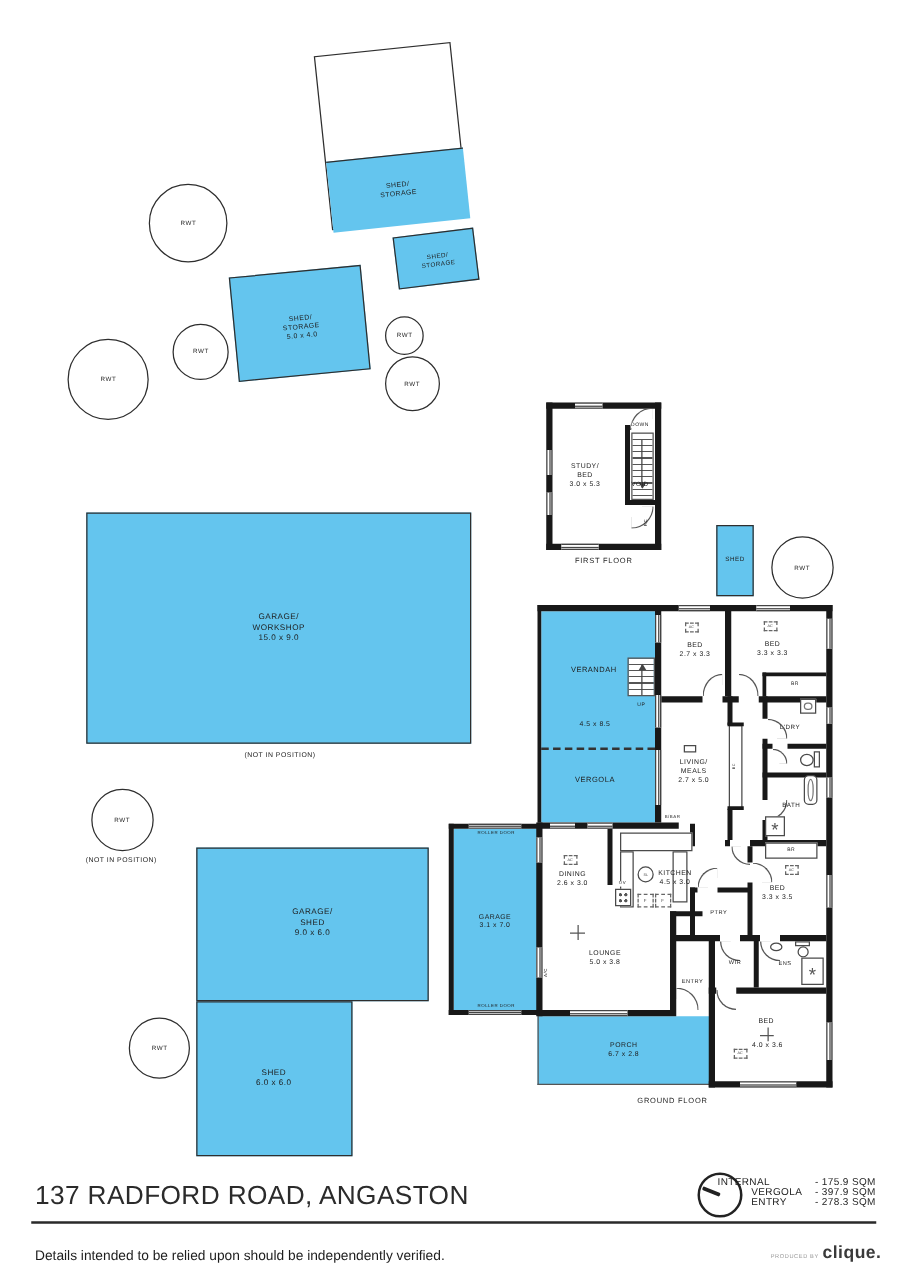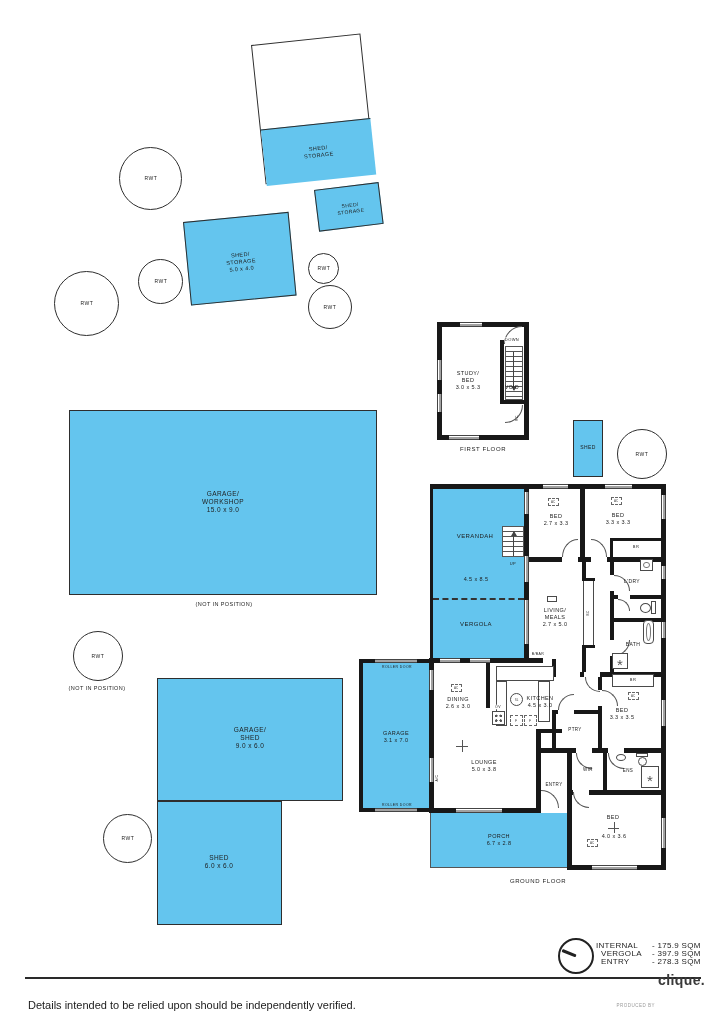--- a/index.html
+++ b/index.html
@@ -330,27 +330,28 @@
 
   <div class="lab t11" style="left:97px;top:688px">(NOT IN POSITION)</div>
   <div class="abs blue thin" style="left:157px;top:678px;width:186px;height:123px"></div>
   <div class="lab" style="left:250px;top:738px">GARAGE/
 SHED
 9.0 x 6.0</div>
   <div class="abs blue thin" style="left:157px;top:801px;width:125px;height:124px"></div>
   <div class="lab" style="left:219px;top:862px">SHED
 6.0 x 6.0</div>
 
+  <div class="title" style="left:28px;top:945px">137 RADFORD ROAD, ANGASTON</div>
   <div class="compass" style="left:558px;top:938px;width:36px;height:36px">
     <div class="needle"></div>
   </div>
-  <div class="arow" style="left:596px;top:941px">INTERNAL</div>
+  <div class="arow" style="left:574px;top:941px">INTERNAL</div>
   <div class="arow" style="left:652px;top:941px">-  175.9 SQM</div>
   <div class="arow" style="left:601px;top:949px">VERGOLA</div>
   <div class="arow" style="left:652px;top:949px">-  397.9 SQM</div>
   <div class="arow" style="left:601px;top:957px">ENTRY</div>
   <div class="arow" style="left:652px;top:957px">-  278.3 SQM</div>
   <div class="rule" style="left:25px;top:977px;width:676px;height:2px"></div>
   <div class="disc" style="left:28px;top:998px">Details intended to be relied upon should be independently verified.</div>
   <div class="pb" style="right:70px;top:1000px">PRODUCED BY</div>
-  <div class="brand" style="left:658px;top:972px">clique.</div>
+  <div class="brand" style="left:658px;top:993px">clique.</div>
 
 </div>
 
 </body></html>

